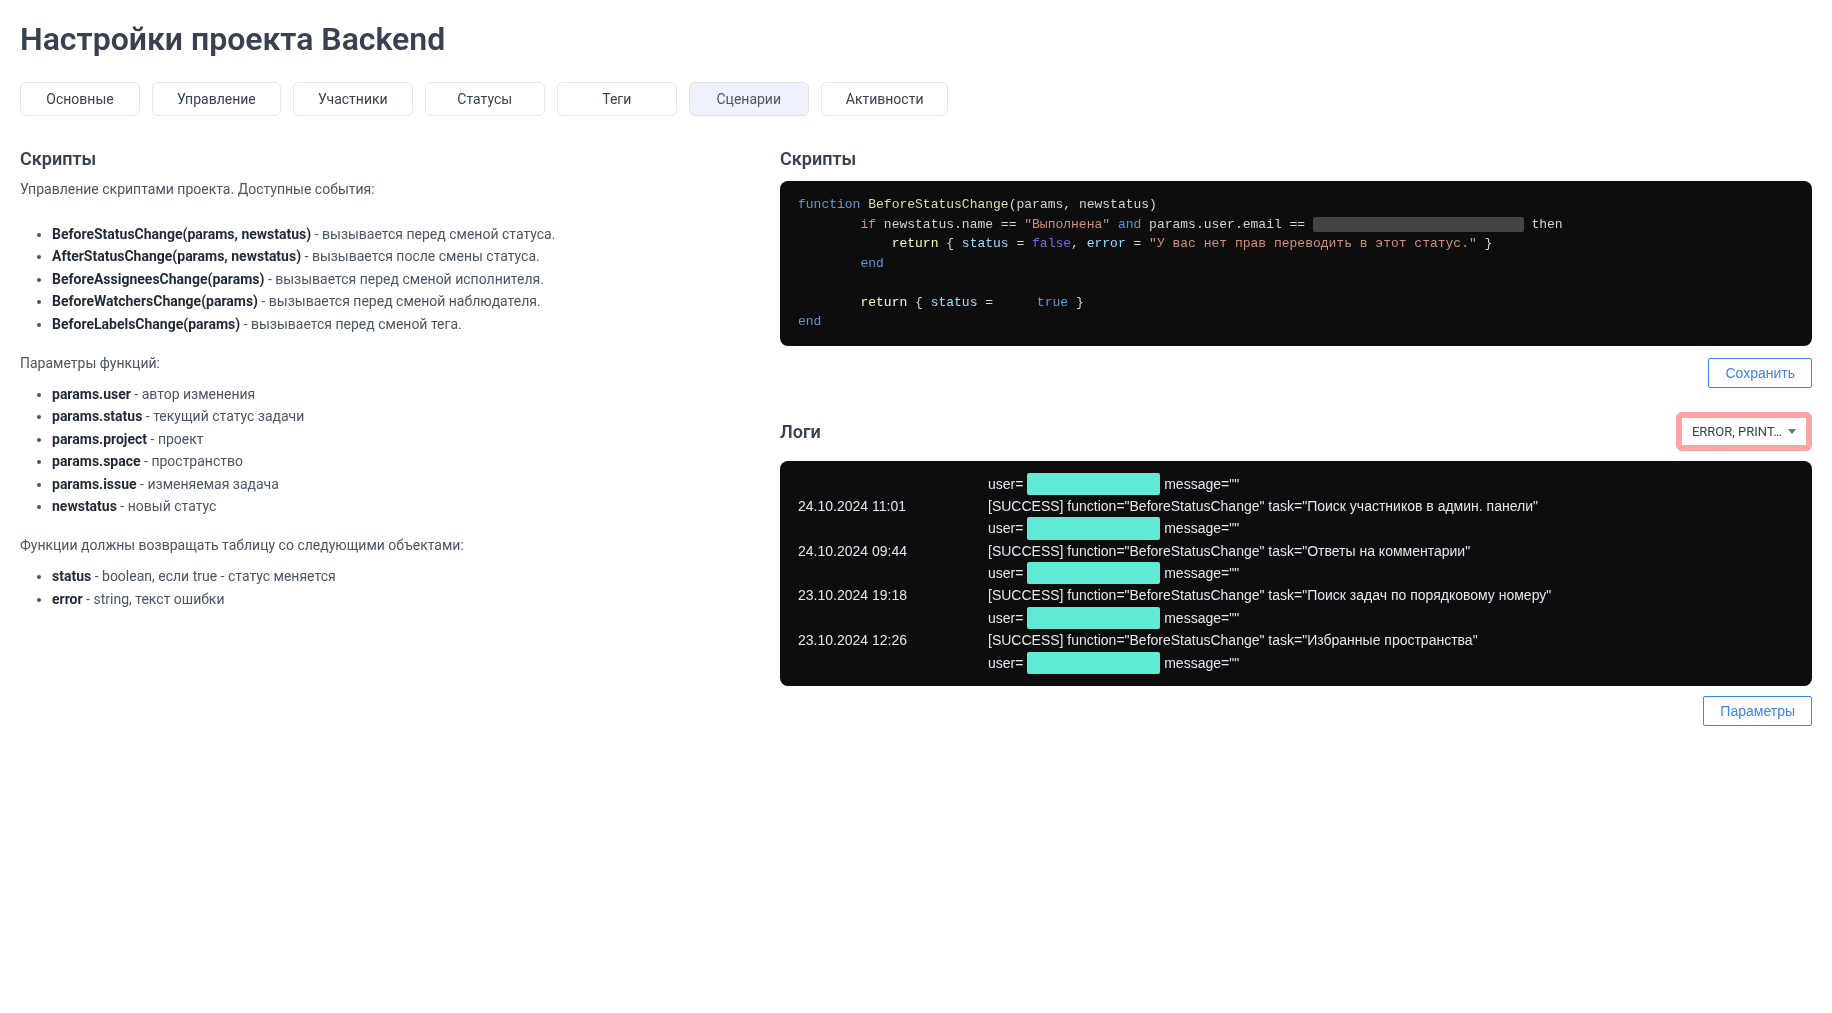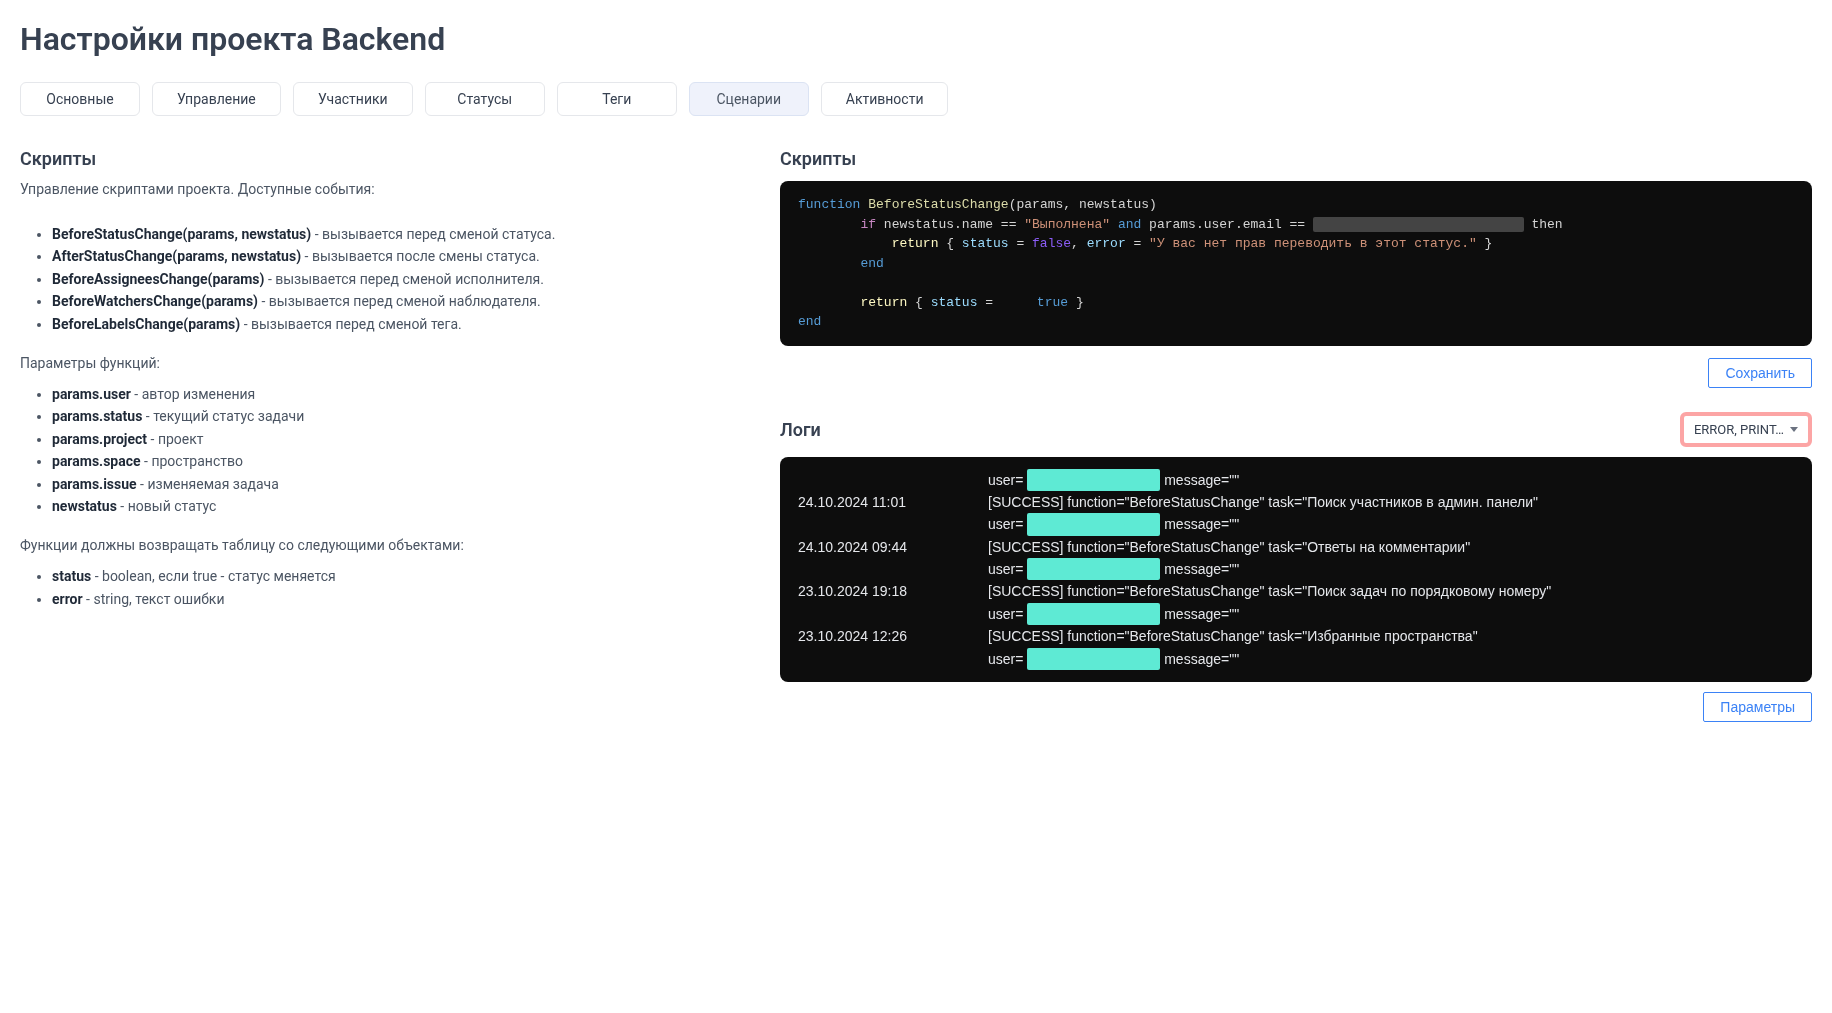--- a/index.html
+++ b/index.html
@@ -121,21 +121,21 @@
       cursor: pointer;
     }
     .logs-header {
       display: flex;
       justify-content: space-between;
       align-items: center;
       margin-bottom: 10px;
     }
     .logs-filter {
       padding: 6px 10px;
-      border: 4px solid #fca5a5;
+      border: 6px solid #fca5a5;
       border-radius: 6px;
       background: #fff;
       font-size: 13px;
       color: #374151;
       cursor: pointer;
       display: flex;
       align-items: center;
       gap: 6px;
     }
     .logs-block {

